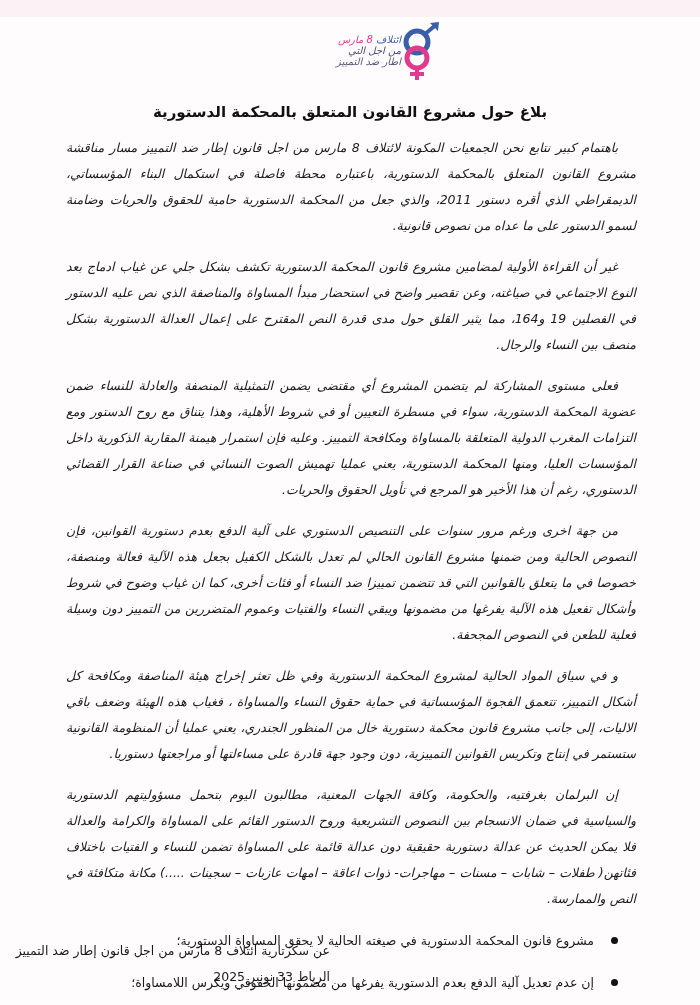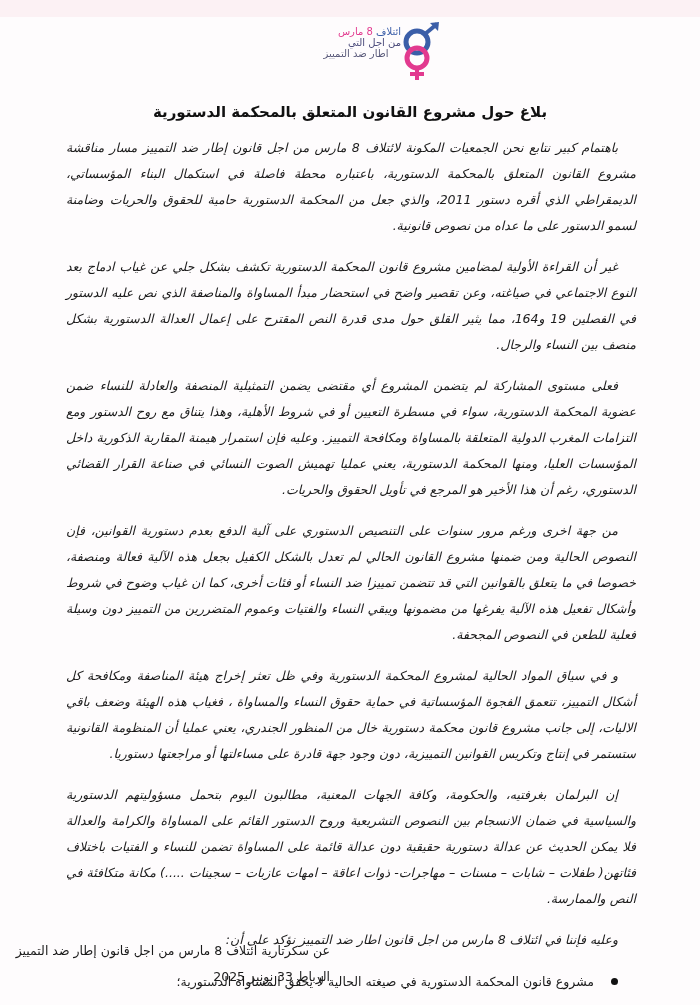--- a/index.html
+++ b/index.html
@@ -37,33 +37,34 @@
     .logo-symbol {
       position: absolute;
       right: 0;
       top: 0;
       width: 50px;
       height: 60px;
     }
     .logo-text {
       position: absolute;
       right: 44px;
-      top: 4px;
+      top: 12px;
       width: 90px;
       direction: rtl;
       text-align: right;
       font-size: 10px;
       line-height: 11px;
       color: #4a4d7a;
       font-family: "DejaVu Sans", sans-serif;
+      font-style: italic;
     }
     .logo-text .l1 { color: #3b5ea8; }
     .logo-text .l1 .num { color: #e23a8f; }
     .logo-text .l2 { color: #4a4a7a; }
-    .logo-text .l3 { color: #5a5a7a; text-align: center; }
+    .logo-text .l3 { color: #5a5a7a; }
     .title {
       position: absolute;
       top: 103px;
       left: 0; right: 0;
       text-align: center;
       font-size: 15px;
       font-weight: bold;
       color: #111;
     }
     .content {
@@ -135,21 +136,20 @@
 
 <div class="title">بلاغ حول مشروع القانون المتعلق بالمحكمة الدستورية</div>
 
 <div class="content">
   <p class="para">باهتمام كبير نتابع نحن الجمعيات المكونة لائتلاف 8 مارس من اجل قانون إطار ضد التمييز مسار مناقشة مشروع القانون المتعلق بالمحكمة الدستورية، باعتباره محطة فاصلة في استكمال البناء المؤسساتي، الديمقراطي الذي أقره دستور 2011، والذي جعل من المحكمة الدستورية حامية للحقوق والحريات وضامنة لسمو الدستور على ما عداه من نصوص قانونية.</p>
   <p class="para">غير أن القراءة الأولية لمضامين مشروع قانون المحكمة الدستورية تكشف بشكل جلي عن غياب ادماج بعد النوع الاجتماعي في صياغته، وعن تقصير واضح في استحضار مبدأ المساواة والمناصفة الذي نص عليه الدستور في الفصلين 19 و164، مما يثير القلق حول مدى قدرة النص المقترح على إعمال العدالة الدستورية بشكل منصف بين النساء والرجال.</p>
   <p class="para">فعلى مستوى المشاركة لم يتضمن المشروع أي مقتضى يضمن التمثيلية المنصفة والعادلة للنساء ضمن عضوية المحكمة الدستورية، سواء في مسطرة التعيين أو في شروط الأهلية، وهذا يتناق مع روح الدستور ومع التزامات المغرب الدولية المتعلقة بالمساواة ومكافحة التمييز. وعليه فإن استمرار هيمنة المقاربة الذكورية داخل المؤسسات العليا، ومنها المحكمة الدستورية، يعني عمليا تهميش الصوت النسائي في صناعة القرار القضائي الدستوري، رغم أن هذا الأخير هو المرجع في تأويل الحقوق والحريات.</p>
   <p class="para">من جهة اخرى ورغم مرور سنوات على التنصيص الدستوري على آلية الدفع بعدم دستورية القوانين، فإن النصوص الحالية ومن ضمنها مشروع القانون الحالي لم تعدل بالشكل الكفيل بجعل هذه الآلية فعالة ومنصفة، خصوصا في ما يتعلق بالقوانين التي قد تتضمن تمييزا ضد النساء أو فئات أخرى، كما ان غياب وضوح في شروط وأشكال تفعيل هذه الآلية يفرغها من مضمونها ويبقي النساء والفتيات وعموم المتضررين من التمييز دون وسيلة فعلية للطعن في النصوص المجحفة.</p>
   <p class="para">و في سياق المواد الحالية لمشروع المحكمة الدستورية وفي ظل تعثر إخراج هيئة المناصفة ومكافحة كل أشكال التمييز، تتعمق الفجوة المؤسساتية في حماية حقوق النساء والمساواة ، فغياب هذه الهيئة وضعف باقي الاليات، إلى جانب مشروع قانون محكمة دستورية خال من المنظور الجندري، يعني عمليا أن المنظومة القانونية ستستمر في إنتاج وتكريس القوانين التمييزية، دون وجود جهة قادرة على مساءلتها أو مراجعتها دستوريا.</p>
   <p class="para">إن البرلمان بغرفتيه، والحكومة، وكافة الجهات المعنية، مطالبون اليوم بتحمل مسؤوليتهم الدستورية والسياسية في ضمان الانسجام بين النصوص التشريعية وروح الدستور القائم على المساواة والكرامة والعدالة فلا يمكن الحديث عن عدالة دستورية حقيقية دون عدالة قائمة على المساواة تضمن للنساء و الفتيات باختلاف فئاتهن( طفلات – شابات – مسنات – مهاجرات- ذوات اعاقة – امهات عازبات – سجينات .....) مكانة متكافئة في النص والممارسة.</p>
-  <p class="para" style="margin-bottom:0">وعليه فإننا في ائتلاف 8 مارس من اجل قانون اطار ضد التمييز نؤكد على أن:</p>
   <ul class="bullets">
     <li><span class="dot"></span><span>مشروع قانون المحكمة الدستورية في صيغته الحالية لا يحقق المساواة الدستورية؛</span></li>
     <li><span class="dot"></span><span>إن عدم تعديل آلية الدفع بعدم الدستورية يفرغها من مضمونها الحقوقي ويكرس اللامساواة؛</span></li>
 
   </ul>
 </div>
 
 <div class="signature">
   <div>عن سكرتارية ائتلاف 8 مارس من اجل قانون إطار ضد التمييز</div>
   <div>الرباط 33 نونبر 2025</div>

